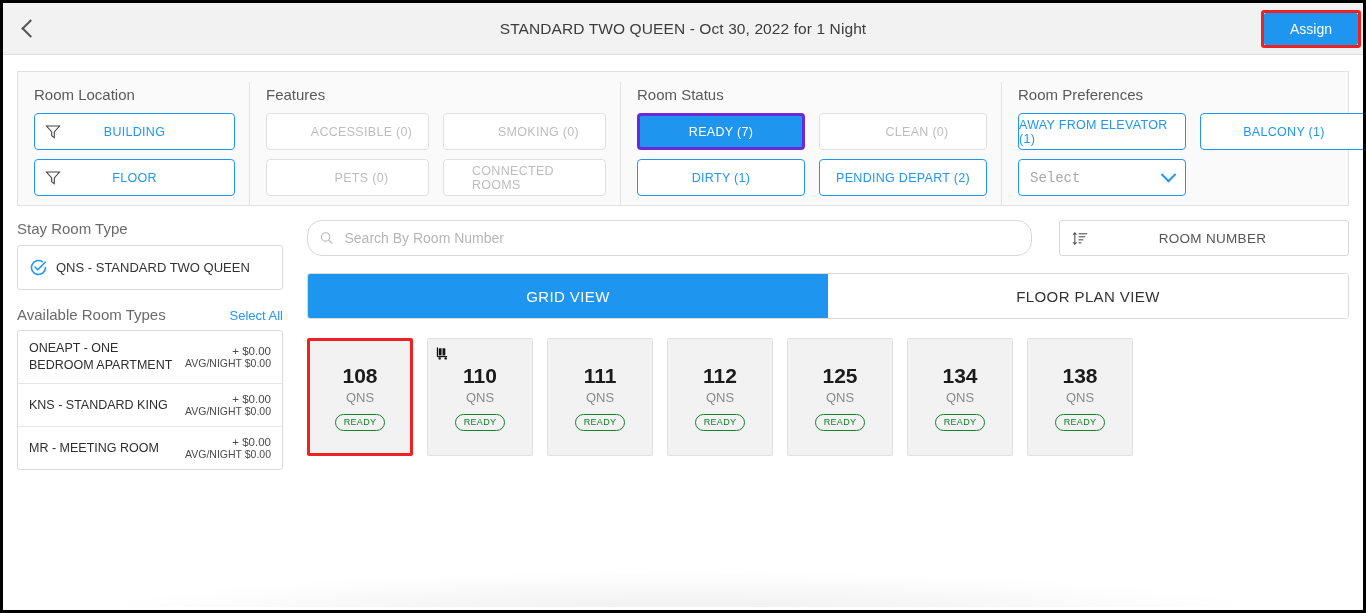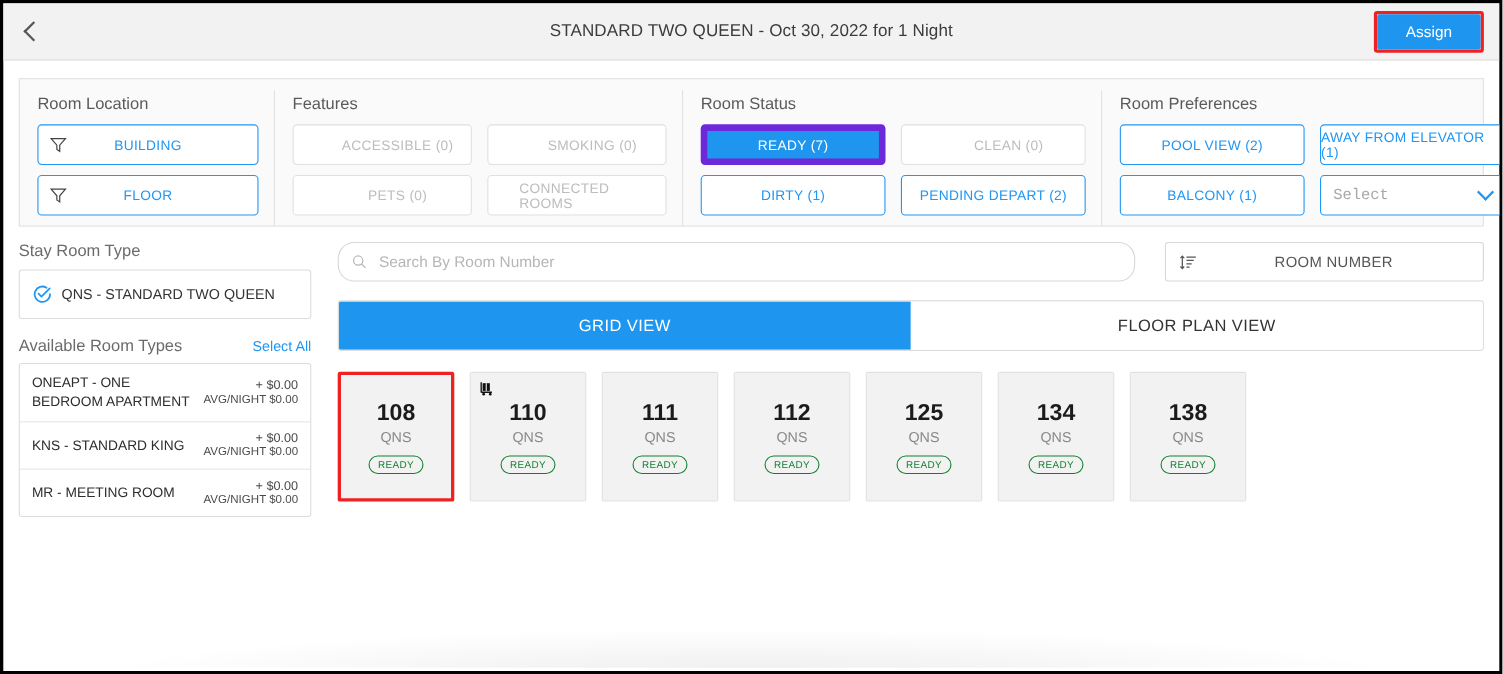--- a/index.html
+++ b/index.html
@@ -51,21 +51,21 @@
     left: 0;
     right: 0;
     text-align: center;
     font-size: 15.5px;
     color: #3c3c3c;
     letter-spacing: .1px;
     pointer-events: none;
   }
   .assign-wrap {
     position: absolute;
-    right: 14px;
+    right: 2px;
     top: 7px;
     border: 3px solid #ee2222;
     border-radius: 3px;
     padding: 0;
     line-height: 0;
   }
   .assign-btn {
     display: block;
     background: #1e96f0;
     color: #ffffff;
@@ -123,21 +123,21 @@
     color: #2196f3;
   }
   .fbtn.disabled {
     border: 1px solid #e0e0e0;
     color: #bdbdbd;
     cursor: default;
     padding-left: 28px;
   }
   .fbtn.active {
     background: #1e96f0;
-    border: 6px solid #6d28d9;
+    border: 3px solid #6d28d9;
     color: #ffffff;
   }
   .w-loc { width: 201px; position: relative; justify-content: center; }
   .w-feat { width: 163px; }
   .w-stat { width: 168px; }
   .w-pref { width: 168px; }
   .funnel {
     position: absolute;
     left: 10px;
     top: 50%;
@@ -404,21 +404,20 @@
         <div class="fbtn active w-stat">READY (7)</div>
         <div class="fbtn disabled w-stat">CLEAN (0)</div>
         <div class="fbtn blue w-stat">DIRTY (1)</div>
         <div class="fbtn blue w-stat">PENDING DEPART (2)</div>
       </div>
     </div>
 
     <div class="filter-group sep">
       <div class="group-title">Room Preferences</div>
       <div class="btn-grid" style="width:350px">
-        <div class="fbtn blue w-pref">POOL VIEW (2)</div>
         <div class="fbtn blue w-pref">AWAY FROM ELEVATOR (1)</div>
         <div class="fbtn blue w-pref">BALCONY (1)</div>
         <div class="select-box">
           <span class="ph">Select</span>
           <span class="chev-down"></span>
         </div>
       </div>
     </div>
 
   </div>

